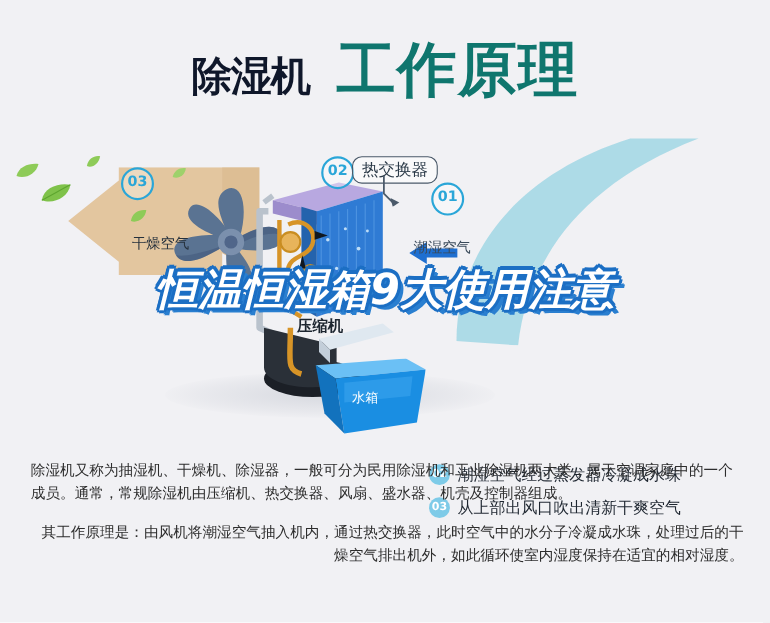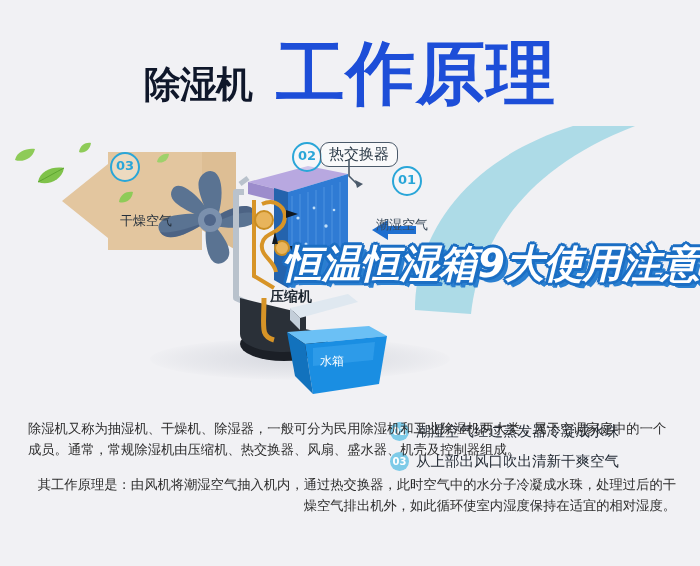--- a/index.html
+++ b/index.html
@@ -30,23 +30,23 @@
   }
   .title-a {
     font-size: 37px;
     font-weight: bold;
     color: #0f172a;
     letter-spacing: -1px;
     vertical-align: baseline;
     font-family: "DejaVu Sans", sans-serif;
   }
   .title-b {
-    font-size: 69px;
-    font-weight: bold;
-    color: #1d4ed8;
+    font-size: 54px;
+    font-weight: bold;
+    color: #0f766e;
     letter-spacing: 1px;
     margin-left: 24px;
     vertical-align: baseline;
     font-family: "DejaVu Sans", sans-serif;
   }
 
   
   .stage {
     position: absolute;
     left: 0;
@@ -217,21 +217,21 @@
     font-family: Liberation Mono, monospace;
     white-space: nowrap;
   }
 
   
   .overlay {
     position: absolute;
     left: 0;
     top: 243px;
     width: 700px;
-    text-align: right;
+    text-align: center;
     pointer-events: none;
   }
   .overlay-line {
     display: block;
     font-size: 39px;
     font-weight: bold;
     font-style: italic;
     color: #ffffff;
     line-height: 42px;
     letter-spacing: 0px;

